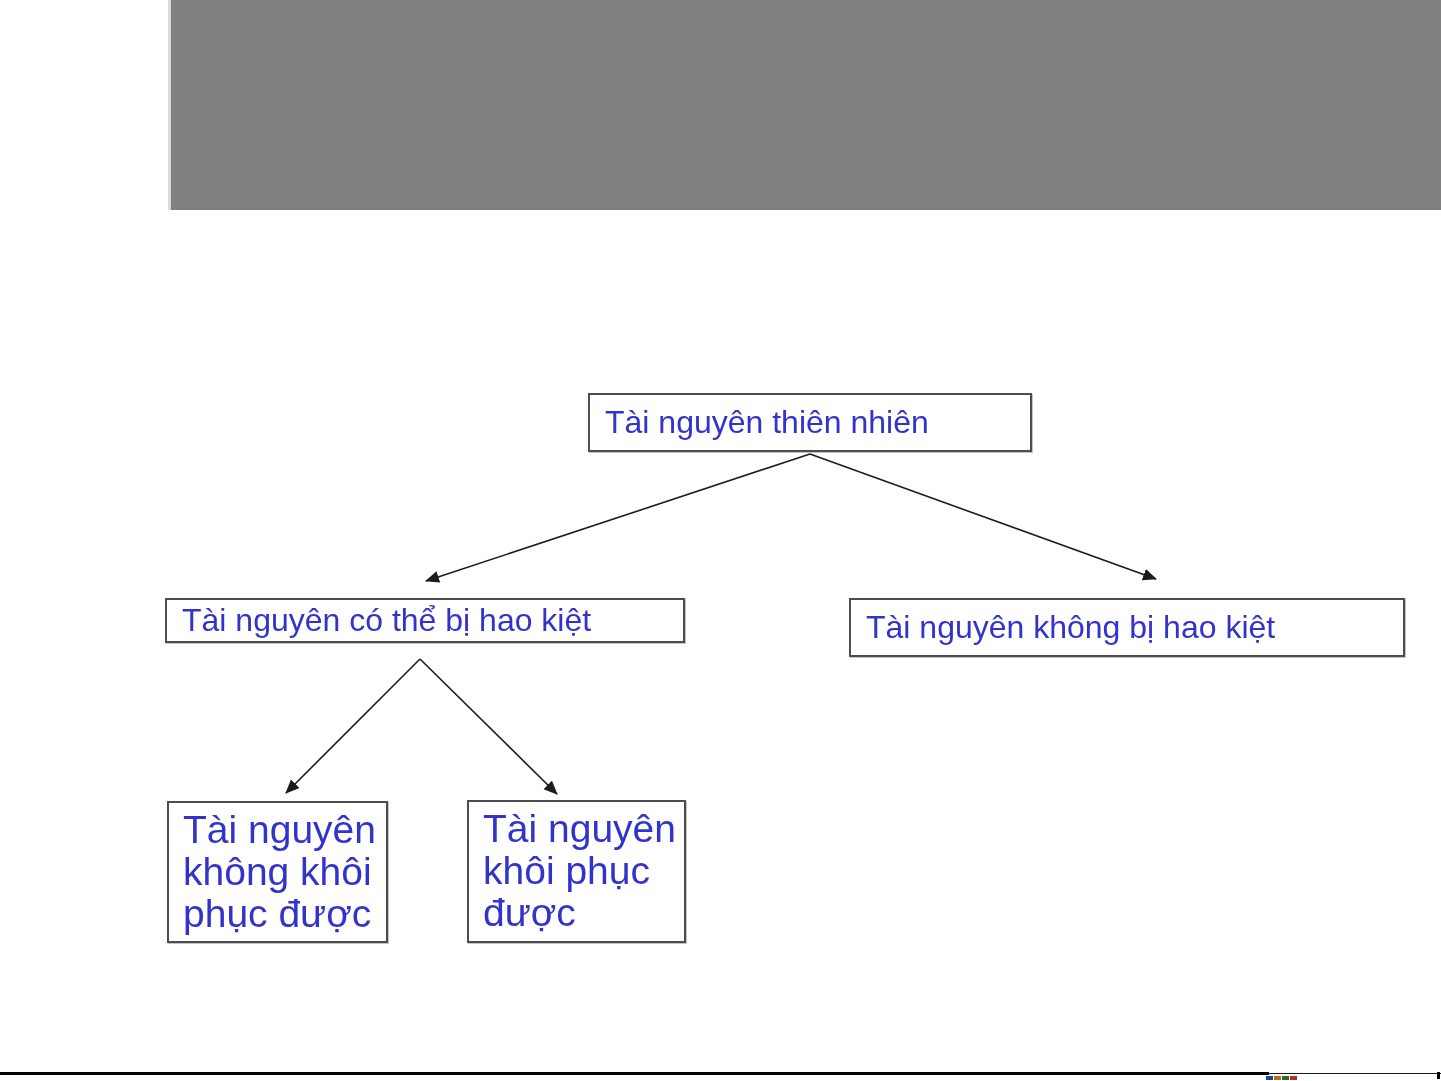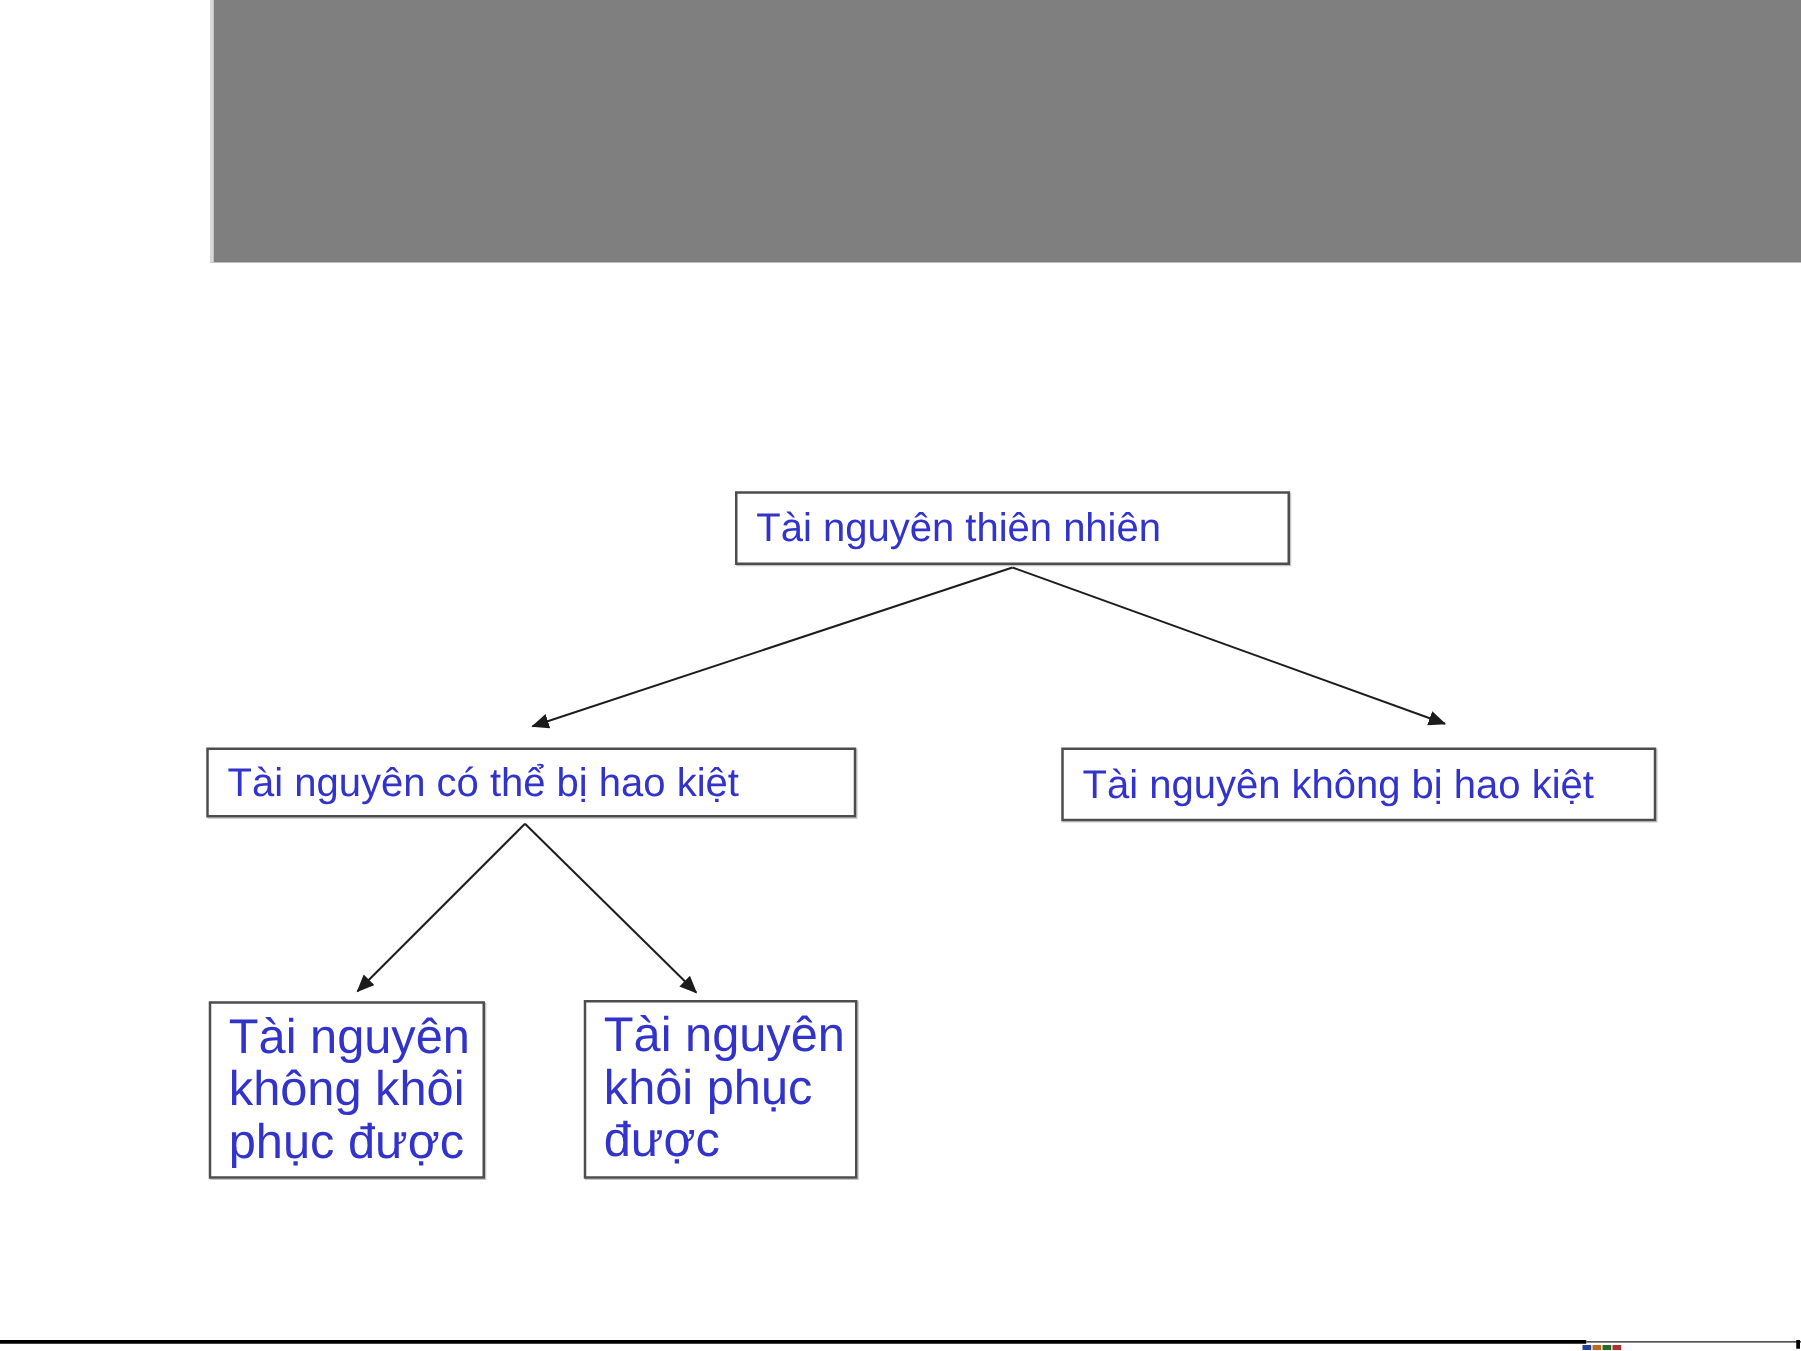--- a/index.html
+++ b/index.html
@@ -42,22 +42,22 @@
     border: 2px solid #4d4d4d;
     box-shadow: 1px 1px 0 #c4c4c4;
     color: #3233cb;
     font-size: 32px;
     display: flex;
     align-items: center;
     padding-left: 15px;
     white-space: nowrap;
   }
   .node-root          { left: 588px; top: 393px; width: 444px; height: 59px; text-align: right; }
-  .node-depletable    { left: 165px; top: 598px; width: 520px; height: 56px; }
-  .node-nondepletable { left: 849px; top: 598px; width: 476px; height: 59px; }
+  .node-depletable    { left: 165px; top: 598px; width: 520px; height: 45px; }
+  .node-nondepletable { left: 849px; top: 598px; width: 556px; height: 59px; }
   .node-multiline {
     display: block;
     font-size: 39px;
     line-height: 42px;
     padding: 6px 0 0 14px;
     white-space: normal;
   }
   .node-multiline span { white-space: pre-line; }
   .node-nonrenewable  { left: 167px; top: 801px; width: 221px; height: 142px; }
   .node-renewable     { left: 467px; top: 800px; width: 219px; height: 143px; }

